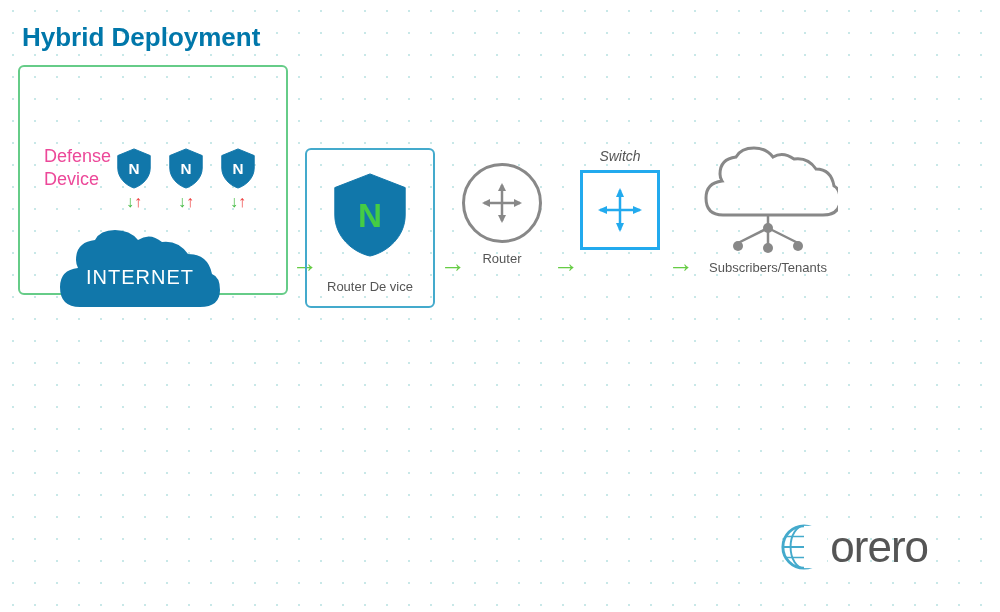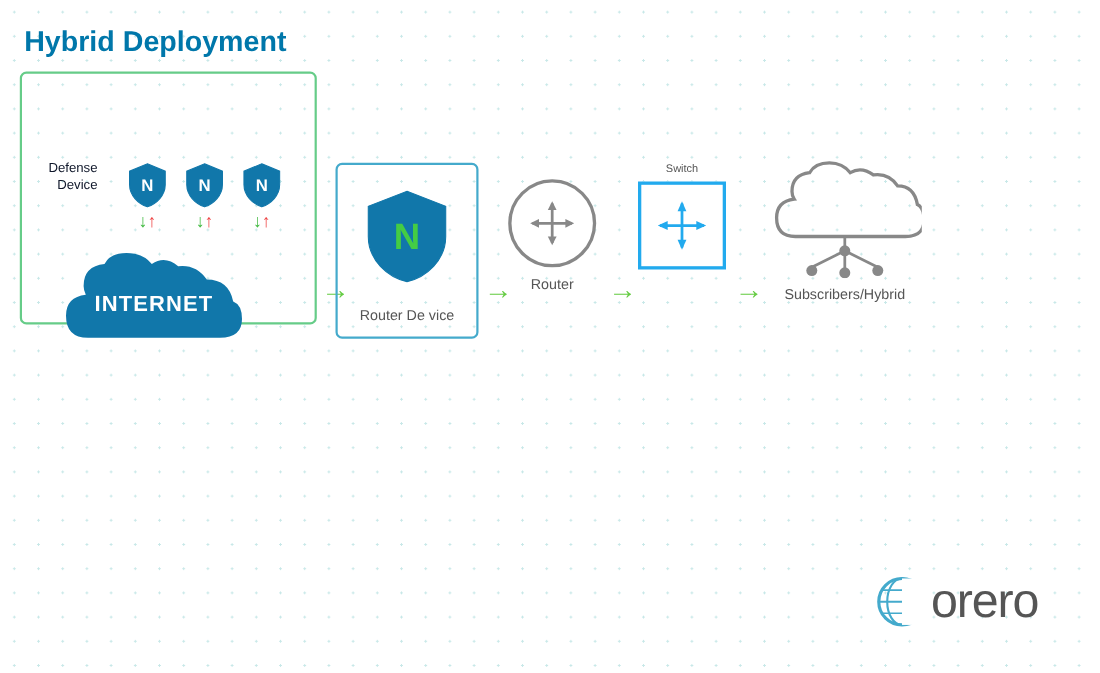--- a/index.html
+++ b/index.html
@@ -49,24 +49,23 @@
       border: 2px solid #66cc88;
       border-radius: 6px;
       background: transparent;
     }
 
     
     .defense-label-small {
       position: absolute;
       top: 78px;
       left: 24px;
-      font-size: 12px;
-      color: #0f172a;
+      font-size: 18px;
+      color: #ec4899;
       line-height: 1.3;
-      text-align: right;
     }
 
     
     .shields-row {
       position: absolute;
       top: 80px;
       left: 95px;
       display: flex;
       gap: 14px;
     }
@@ -105,21 +104,21 @@
     .cloud-svg {
       position: absolute;
       top: 0; left: 0;
       width: 100%;
       height: 100%;
     }
 
     .internet-text {
       position: relative;
       font-size: 20px;
-      font-weight: 700;
+      font-weight: 400;
       color: #ffffff;
       letter-spacing: 1px;
       z-index: 2;
     }
 
     
     .flow-arrow {
       position: absolute;
       color: #66cc44;
       font-size: 26px;
@@ -190,24 +189,25 @@
     .switch-container {
       position: absolute;
       top: 148px;
       left: 580px;
       display: flex;
       flex-direction: column;
       align-items: center;
     }
 
     .switch-label-top {
-      font-size: 10px;
+      font-size: 14px;
       color: #555;
       margin-bottom: 6px;
       text-align: left;
+      font-style: italic;
     }
 
     .switch-box {
       width: 80px;
       height: 80px;
       border: 3px solid #22aaee;
       display: flex;
       align-items: center;
       justify-content: center;
       background: #fff;
@@ -229,21 +229,21 @@
       font-size: 13px;
       color: #555;
       white-space: nowrap;
       text-align: center;
     }
 
     
     .corero-logo {
       position: absolute;
       bottom: 40px;
-      right: 56px;
+      right: 72px;
       display: flex;
       align-items: center;
       gap: 4px;
     }
 
     .corero-logo-text {
       font-size: 44px;
       font-weight: 300;
       color: #555555;
       letter-spacing: -1px;
@@ -364,21 +364,21 @@
 
       <line x1="70" y1="72" x2="70" y2="85" stroke="#888" stroke-width="2.5"></line>
       <line x1="70" y1="85" x2="40" y2="100" stroke="#888" stroke-width="2.5"></line>
       <line x1="70" y1="85" x2="70" y2="102" stroke="#888" stroke-width="2.5"></line>
       <line x1="70" y1="85" x2="100" y2="100" stroke="#888" stroke-width="2.5"></line>
       <circle cx="40" cy="103" r="5" fill="#888"></circle>
       <circle cx="70" cy="105" r="5" fill="#888"></circle>
       <circle cx="100" cy="103" r="5" fill="#888"></circle>
       <circle cx="70" cy="85" r="5" fill="#888"></circle>
     </svg>
-    <div class="subscribers-label">Subscribers/Hybrid</div>
+    <div class="subscribers-label">Subscribers/Tenants</div>
   </div>
 
   <div class="corero-logo">
 
     <svg class="corero-globe" viewBox="0 0 50 50">
       <circle cx="25" cy="25" r="22" fill="none" stroke="#44aacc" stroke-width="3"></circle>
 
       <ellipse cx="25" cy="25" rx="14" ry="22" fill="none" stroke="#44aacc" stroke-width="2"></ellipse>
       <line x1="3" y1="25" x2="47" y2="25" stroke="#44aacc" stroke-width="2"></line>
       <line x1="6" y1="14" x2="44" y2="14" stroke="#44aacc" stroke-width="1.5"></line>

